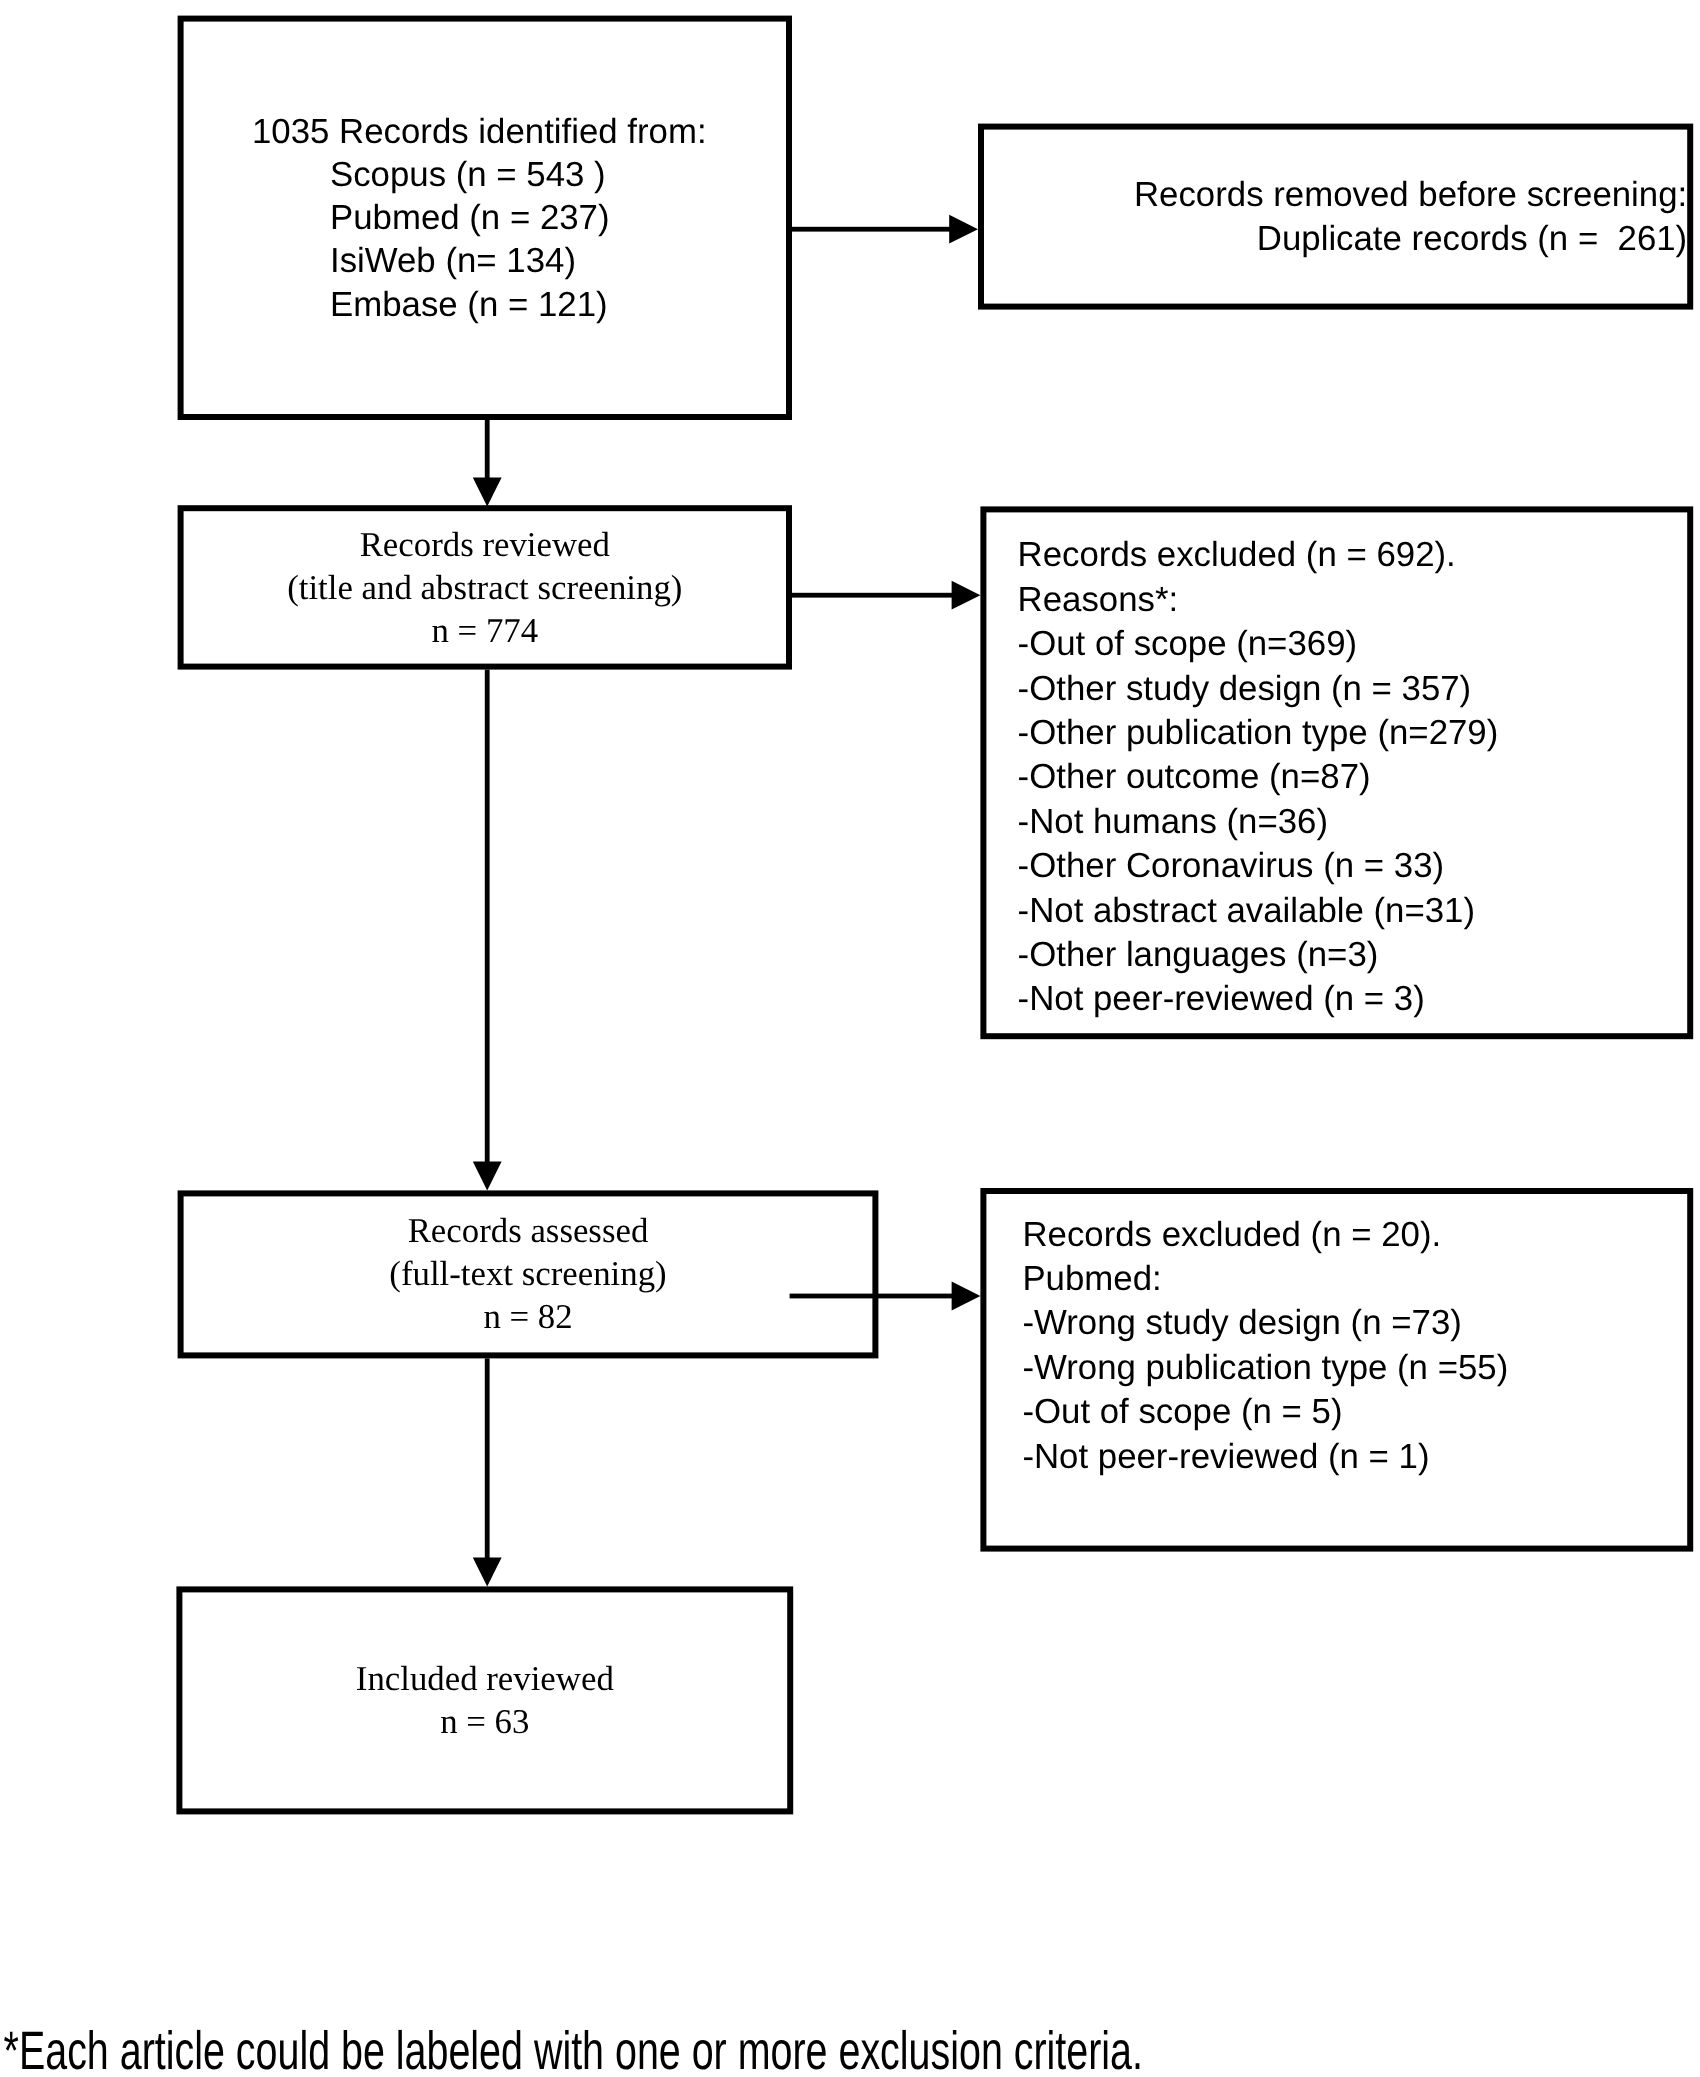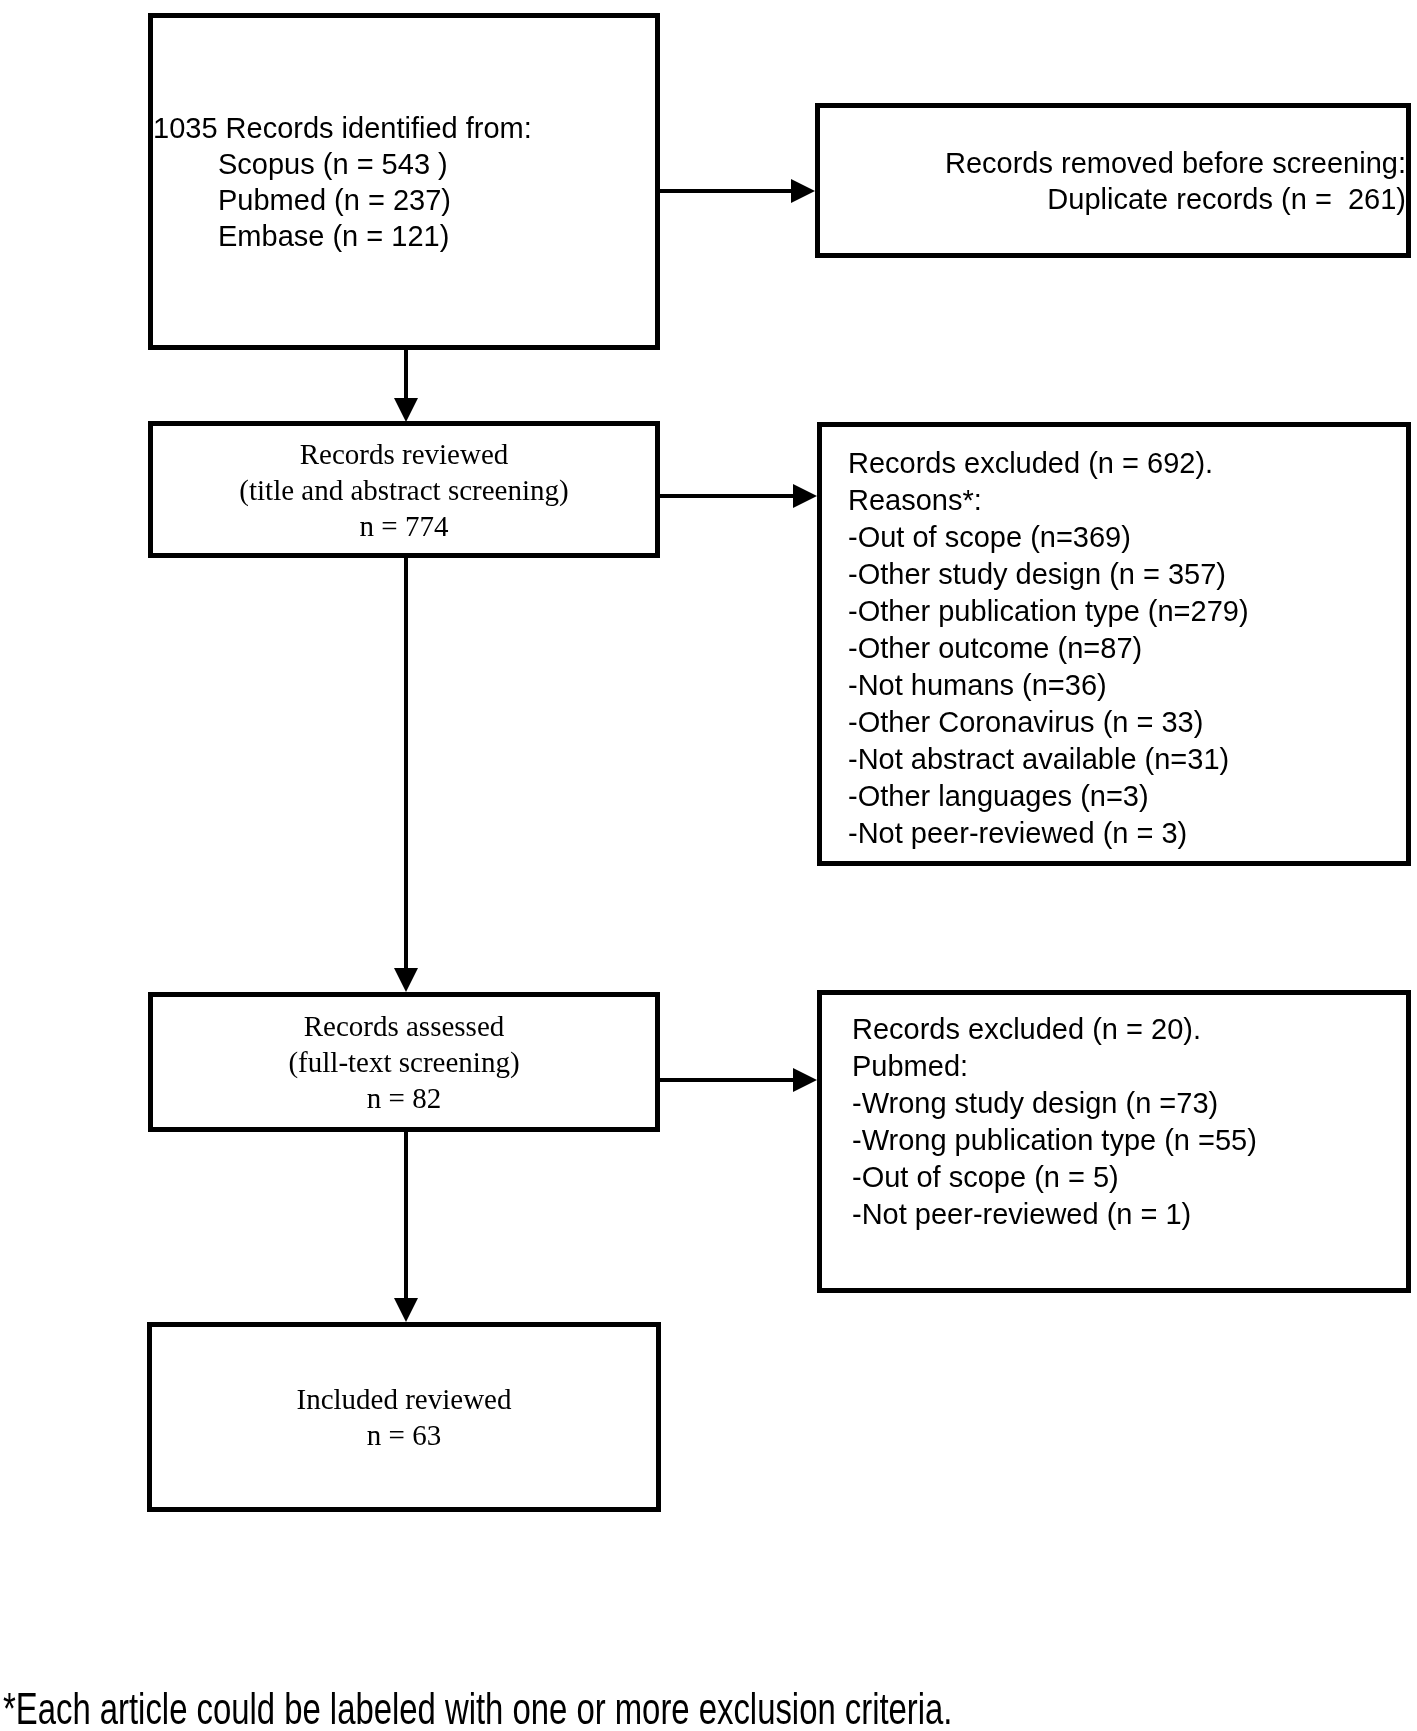--- a/index.html
+++ b/index.html
@@ -23,25 +23,26 @@
   .centered{
     display:flex;flex-direction:column;
     justify-content:center;
     text-align:center;
     font-family:Liberation Serif, serif;
   }
   
   #box-identification{
     left:148px;top:13px;width:512px;height:337px;
     display:flex;flex-direction:column;justify-content:center;
+    padding-left:57px;
   }
   #box-identification .line:not(:first-child){margin-left:65px;}
 
   #box-screening{left:148px;top:421px;width:512px;height:137px;}
-  #box-fulltext{left:148px;top:992px;width:512px;height:140px;}
+  #box-fulltext{left:148px;top:992px;width:584px;height:140px;}
   #box-included{left:147px;top:1322px;width:514px;height:190px;}
 
   #box-removed{
     left:815px;top:103px;width:596px;height:155px;
     display:flex;flex-direction:column;justify-content:center;
     padding-left:32px;
     text-align:right;
   }
   #box-excluded-screening{
     left:817px;top:422px;width:594px;height:444px;
@@ -83,20 +84,21 @@
 </style>
 </head>
 <body>
 
 <div class="canvas">
 
   <div class="box" id="box-identification">
       <div class="line">1035 Records identified from:</div>
       <div class="line">Scopus (n = 543 )</div>
       <div class="line">Pubmed (n = 237)</div>
+      <div class="line">IsiWeb (n= 134)</div>
       <div class="line">Embase (n = 121)</div>
     </div>
 
   <div class="box" id="box-removed">
       <div class="line">Records removed before screening:</div>
       <div class="line">Duplicate records (n =  261)</div>
     </div>
 
   <div class="box centered" id="box-screening">
       <div class="line">Records reviewed</div>

